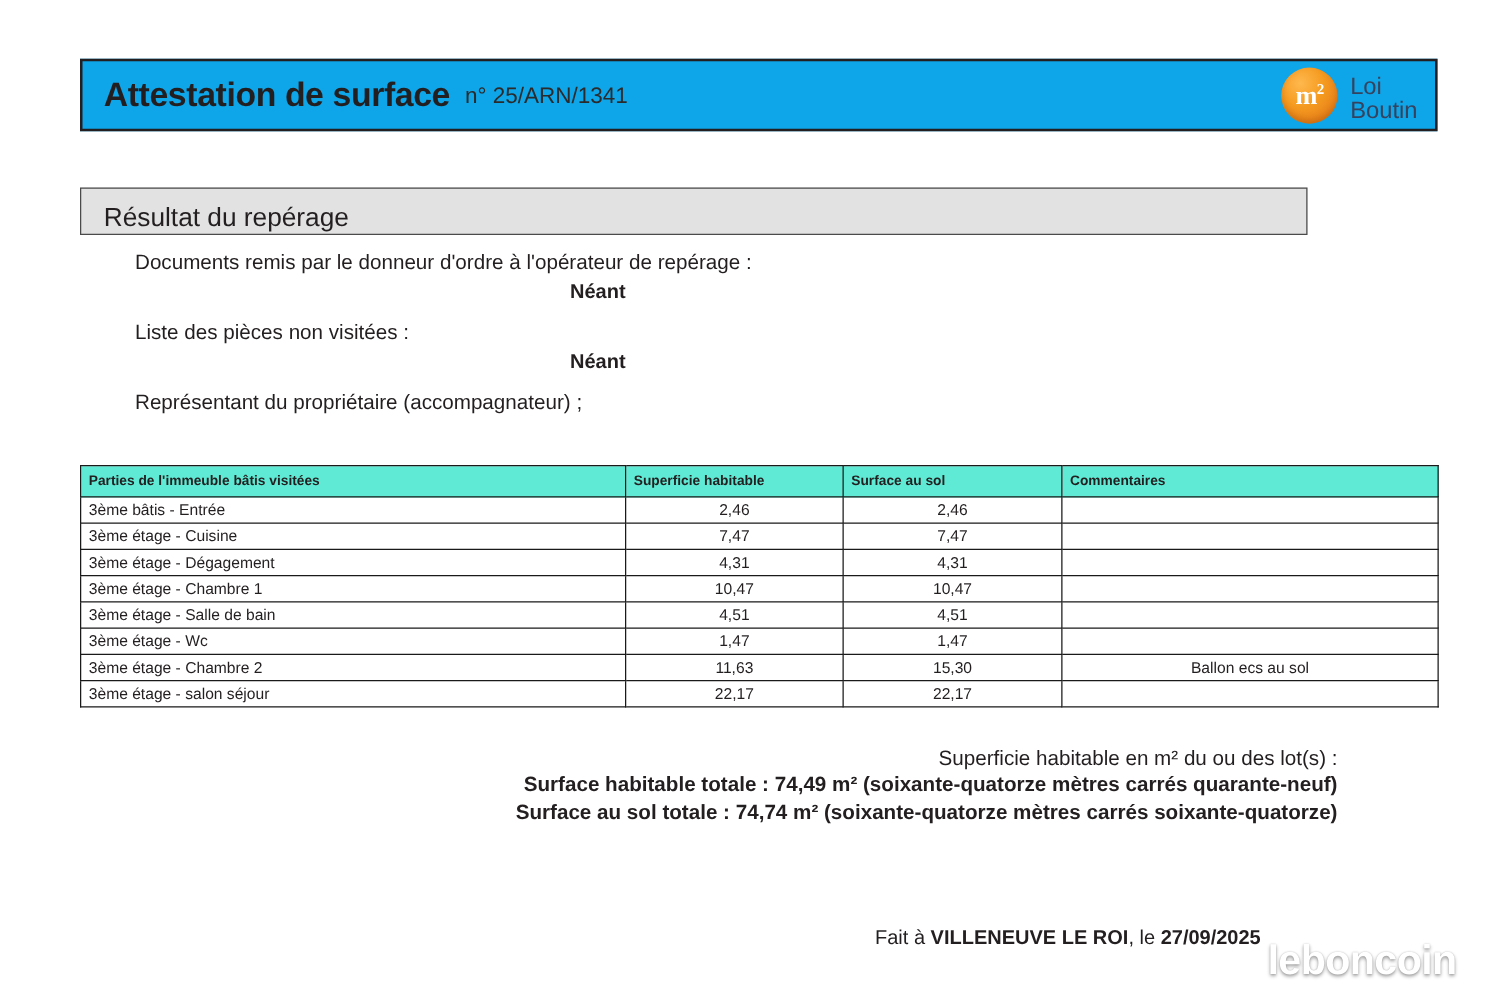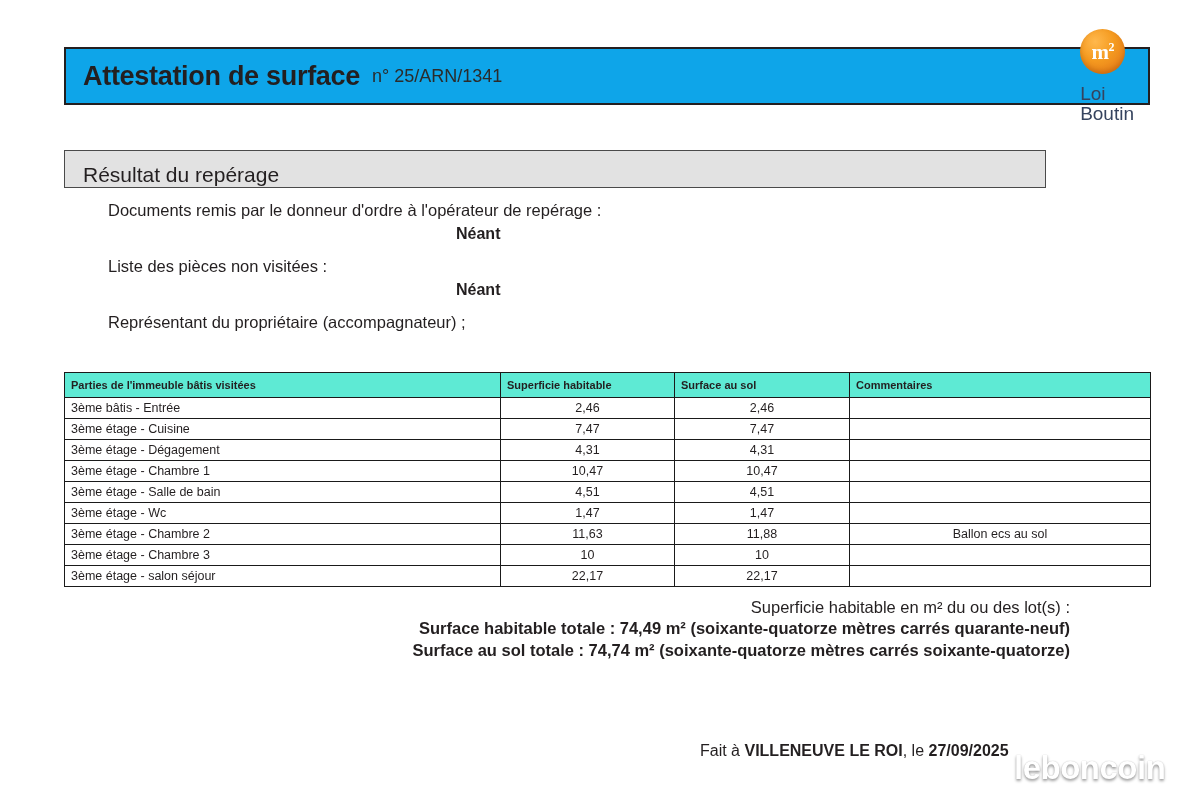--- a/index.html
+++ b/index.html
@@ -47,23 +47,22 @@
     font-size: 18px;
     font-weight: normal;
     margin-left: 12px;
     color: #2b2b2b;
     white-space: nowrap;
   }
   .logo-wrap {
     margin-left: auto;
     margin-right: 14px;
     display: flex;
-    align-items: flex-start;
+    align-items: flex-end;
     gap: 10px;
-    flex-direction: column;
   }
   .logo-badge {
     width: 45px;
     height: 45px;
     border-radius: 50%;
     background: radial-gradient(circle at 34% 28%, #ffb84d 0%, #f59b20 42%, #e8811a 78%, #d97413 100%);
     box-shadow: inset 0 -3px 5px rgba(150,70,0,0.35);
     display: flex;
     align-items: center;
     justify-content: center;
@@ -294,28 +293,22 @@
         </tr>
         <tr>
           <td class="c-name">3ème étage - Wc</td>
           <td class="c-num">1,47</td>
           <td class="c-num">1,47</td>
           <td class="c-comment"></td>
         </tr>
         <tr>
           <td class="c-name">3ème étage - Chambre 2</td>
           <td class="c-num">11,63</td>
-          <td class="c-num">11,88</td>
+          <td class="c-num">15,30</td>
           <td class="c-comment">Ballon ecs au sol</td>
-        </tr>
-        <tr>
-          <td class="c-name">3ème étage - Chambre 3</td>
-          <td class="c-num">10</td>
-          <td class="c-num">10</td>
-          <td class="c-comment"></td>
         </tr>
         <tr>
           <td class="c-name">3ème étage - salon séjour</td>
           <td class="c-num">22,17</td>
           <td class="c-num">22,17</td>
           <td class="c-comment"></td>
         </tr>
       </tbody>
   </table>
 

